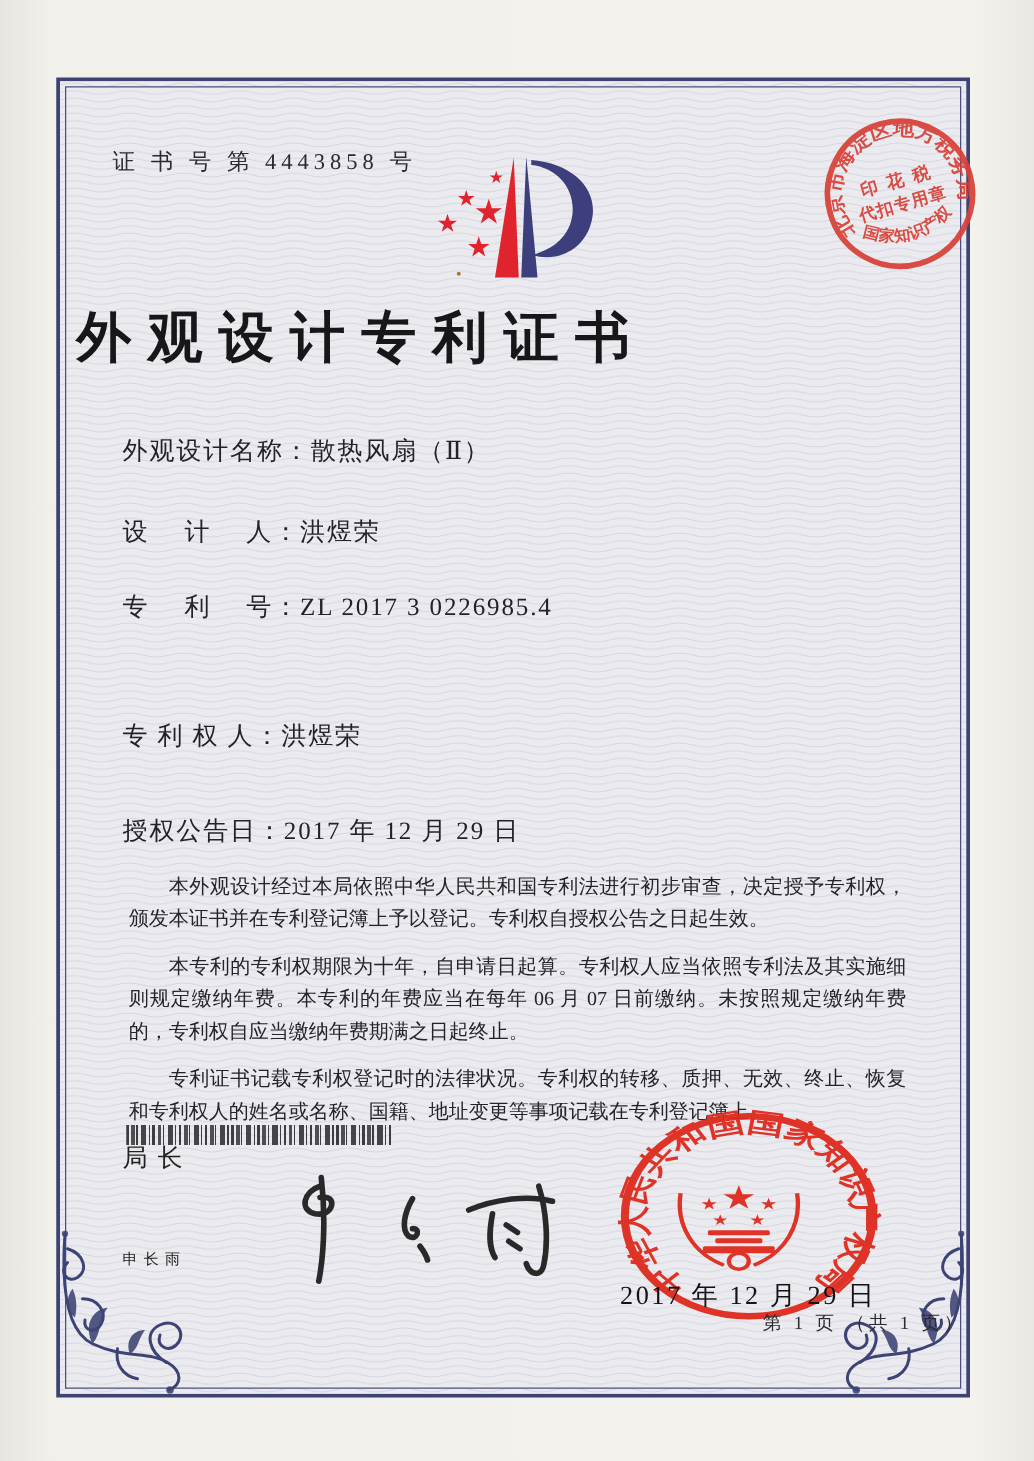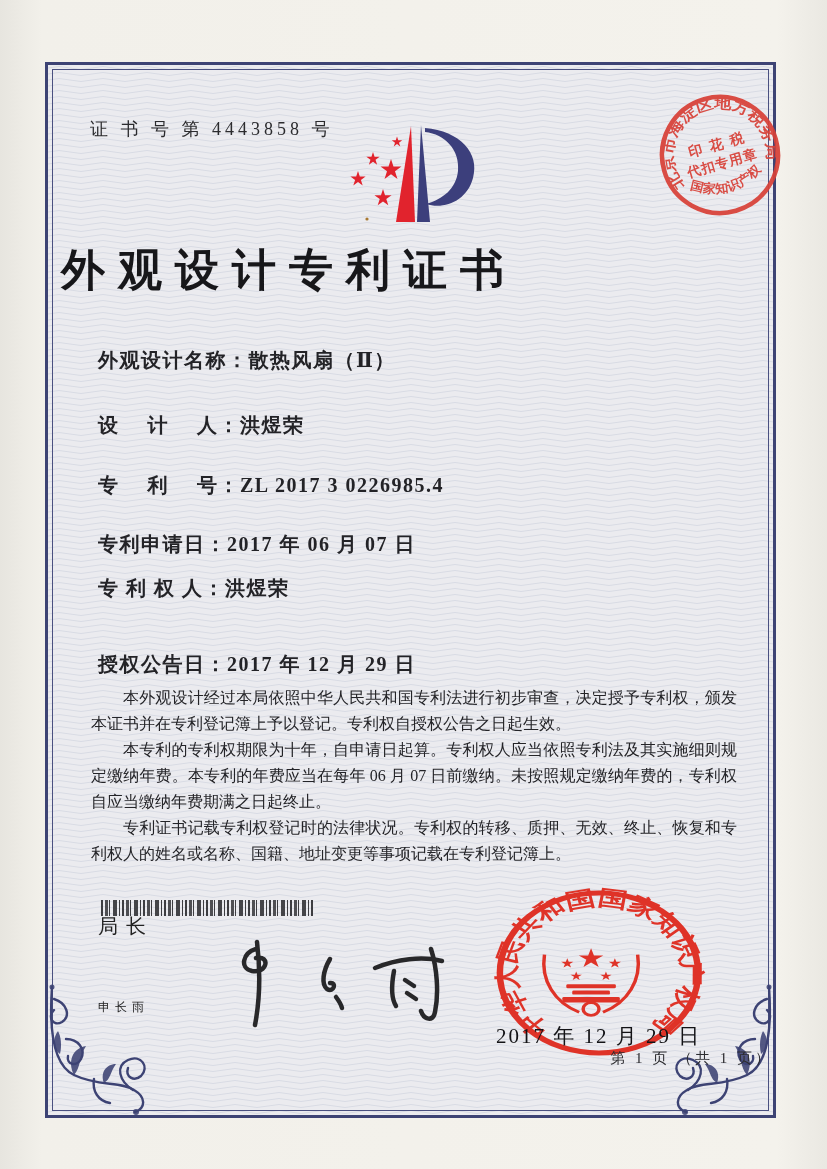--- a/index.html
+++ b/index.html
@@ -34,29 +34,29 @@
     position:absolute;left:592px;top:10px;
     transform:rotate(-16deg);opacity:.93;
   }
   .title{
     position:absolute;left:0;top:176px;width:100%;
     text-align:left;font-size:44px;font-weight:700;color:#17171a;
     letter-spacing:13px;text-indent:13px;
   }
   .field{
     position:absolute;left:50px;
-    font-size:20px;color:#232327;letter-spacing:1.5px;white-space:nowrap;font-weight:bold;
+    font-size:20px;color:#232327;letter-spacing:1.5px;white-space:nowrap;
   }
   .f0{top:282px}.f1{top:347px}.f2{top:407px}.f3{top:466px}.f4{top:510px}.f5{top:586px}
   .paras{
     position:absolute;left:43px;top:620px;width:646px;
     font-size:16px;line-height:26px;color:#242428;
     text-align:justify;
   }
-  .paras p{margin:0;text-indent:2em;}
+  .paras p{margin:12px;text-indent:2em;}
   .barcode{
     position:absolute;left:53px;top:835px;width:212px;height:16px;
     background:repeating-linear-gradient(90deg,
       #26262a 0 2px,transparent 2px 4px,
       #3a3a3e 4px 7px,transparent 7px 8px,
       #26262a 8px 9px,transparent 9px 12px,
       #2e2e32 12px 16px,transparent 16px 18px,
       #26262a 18px 19px,transparent 19px 21px);
     opacity:.88;
   }
@@ -167,23 +167,20 @@
       <div class="title">外观设计专利证书</div>
 
       <div class="field f0">
         <span>外观设计名称：</span><span>散热风扇（Ⅱ）</span>
       </div>
       <div class="field f1">
         <span>设　 计　 人：</span><span>洪煜荣</span>
       </div>
       <div class="field f2">
         <span>专　 利　 号：</span><span>ZL 2017 3 0226985.4</span>
-      </div>
-      <div class="field f3">
-        <span>专利申请日：</span><span>2017 年 06 月 07 日</span>
       </div>
       <div class="field f4">
         <span>专 利 权 人：</span><span>洪煜荣</span>
       </div>
       <div class="field f5">
         <span>授权公告日：</span><span>2017 年 12 月 29 日</span>
       </div>
 
       <div class="paras">
         <p>本外观设计经过本局依照中华人民共和国专利法进行初步审查，决定授予专利权，颁发本证书并在专利登记簿上予以登记。专利权自授权公告之日起生效。</p>

